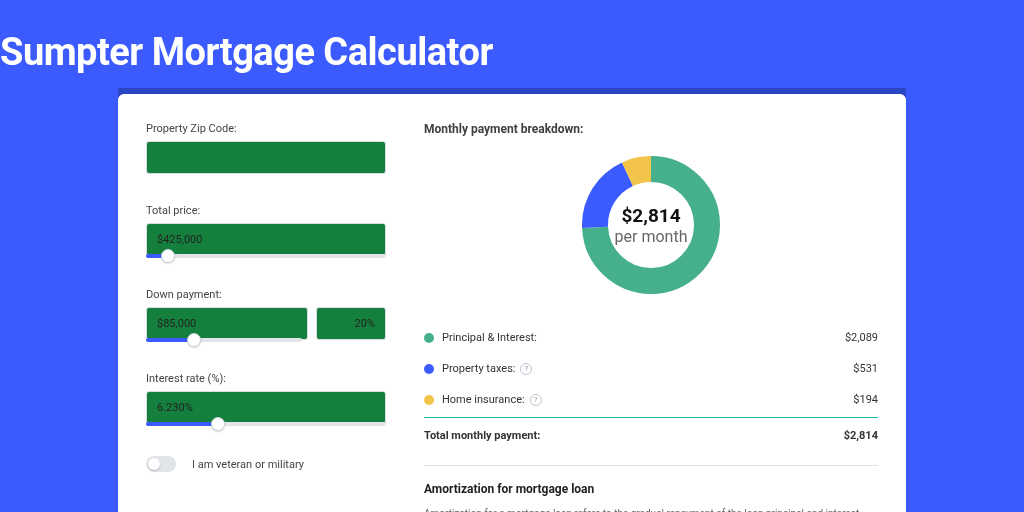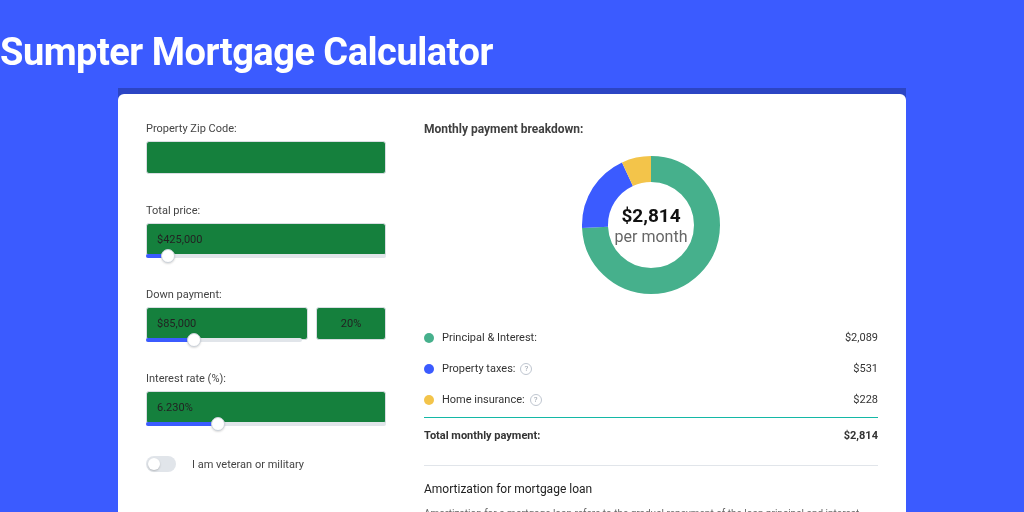--- a/index.html
+++ b/index.html
@@ -12,21 +12,21 @@
   .lbl{font-size:11px;color:#444;margin-bottom:6px;display:block}
   .inp{width:100%;border:1px solid #d9dde3;border-radius:3px;padding:9px 10px;font-size:11px;color:#222;background:#15803d}
   .inp::placeholder{color:#888}
   .field{margin-bottom:30px}
   .slider-rail{height:4px;background:#e1e5ea;border-radius:2px;position:relative;margin-top:-2px}
   .slider-rail.tight{margin-top:-2px}
   .slider-fill{height:4px;background:#3b5bff;border-radius:2px;position:absolute;left:0;top:0}
   .slider-thumb{width:14px;height:14px;border-radius:50%;background:#fff;border:1px solid #ccd2da;box-shadow:0 1px 2px rgba(0,0,0,.15);position:absolute;top:-5px;transform:translateX(-50%)}
   .dp-row{display:flex;gap:8px}
   .dp-row .inp:first-child{flex:1}
-  .dp-row .inp:last-child{width:70px;text-align:center}
+  .dp-row .inp:last-child{width:70px;text-align:right}
   .period-row{display:flex;gap:8px}
   .period-btn{padding:6px 12px;font-size:11px;border:none;background:transparent;color:#333;border-radius:3px;cursor:pointer;font-weight:500}
   .period-btn.active{background:#dbe4ff;color:#2c45c4;font-weight:700}
   .toggle-row{display:flex;align-items:center;gap:16px;margin-top:6px}
   .toggle{width:30px;height:16px;background:#e1e5ea;border-radius:8px;position:relative;cursor:pointer}
   .toggle::after{content:"";width:12px;height:12px;background:#fff;border-radius:50%;position:absolute;top:2px;left:2px;box-shadow:0 1px 2px rgba(0,0,0,.2)}
   .toggle-lbl{font-size:11px;color:#444}
   .section-title{font-size:12px;font-weight:700;color:#404040;margin-bottom:14px}
   .donut-wrap{display:flex;justify-content:center;margin:4px 0 22px}
   .donut{position:relative;width:150px;height:150px}
@@ -35,21 +35,21 @@
   .donut-amt{font-size:19px;font-weight:700;color:#111}
   .donut-sub{font-size:16px;color:#666}
   .break-row{display:flex;align-items:center;padding:9px 0;font-size:11px;color:#333}
   .dot{width:10px;height:10px;border-radius:50%;margin-right:8px;flex-shrink:0}
   .break-label{flex:1;display:flex;align-items:center;gap:5px}
   .break-val{font-weight:400}
   .break-total{border-top:1px solid #14b8a6;font-weight:700;padding-top:11px;margin-top:2px}
   .break-total .break-val{font-weight:700}
   .info-ic{width:12px;height:12px;border:1px solid #bfc6d0;border-radius:50%;display:inline-flex;align-items:center;justify-content:center;font-size:8px;color:#9aa2ad;cursor:pointer}
   .amort{border-top:1px solid #e1e5ea;margin-top:14px;padding-top:16px}
-  .amort-title{font-size:12px;font-weight:400;color:#222;margin-bottom:10px}
+  .amort-title{font-size:12px;font-weight:700;color:#222;margin-bottom:10px}
   .amort-text{font-size:10px;color:#666;line-height:1.5}
 </style>
 </head>
 <body>
 
 <h1 class="page-title">Sumpter Mortgage Calculator</h1>
 <div class="header-band"></div>
 
 <div class="card">
 
@@ -127,21 +127,21 @@
         <span class="info-ic">?</span>
       </span>
       <span class="break-val">$531</span>
     </div>
     <div class="break-row">
       <span class="dot" style="background:#f3c44a"></span>
       <span class="break-label">
         <span>Home insurance:</span>
         <span class="info-ic">?</span>
       </span>
-      <span class="break-val">$228</span>
+      <span class="break-val">$194</span>
     </div>
     <div class="break-row break-total">
       <span class="break-label">Total monthly payment:</span>
       <span class="break-val">$2,814</span>
     </div>
 
     <div class="amort">
       <div class="amort-title">Amortization for mortgage loan</div>
       <div class="amort-text">Amortization for a mortgage loan refers to the gradual repayment of the loan principal and interest over a specified</div>
     </div>

